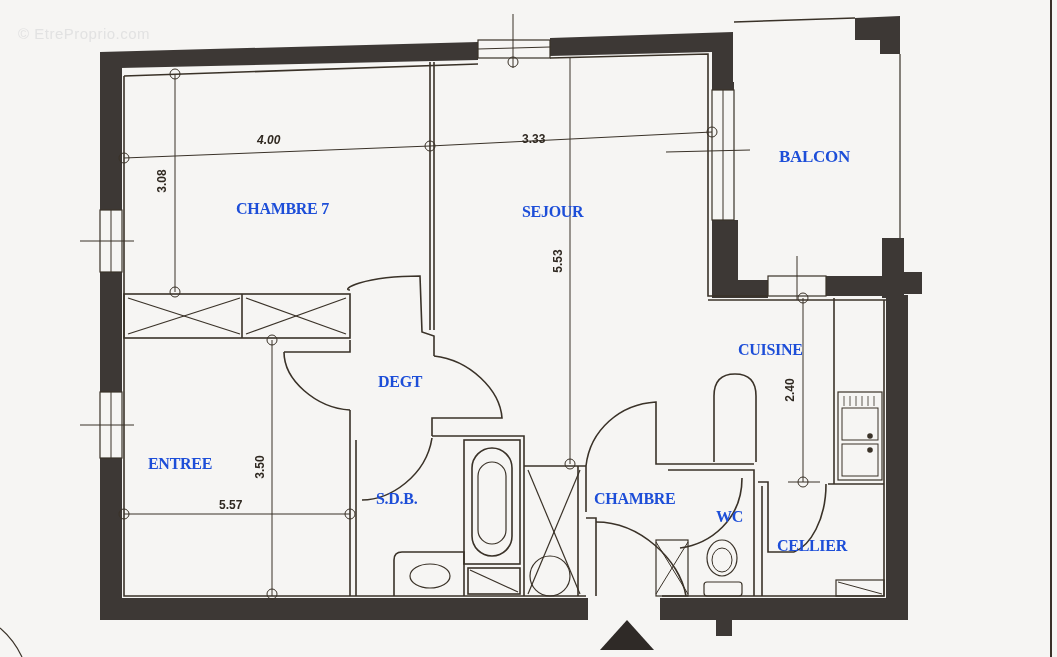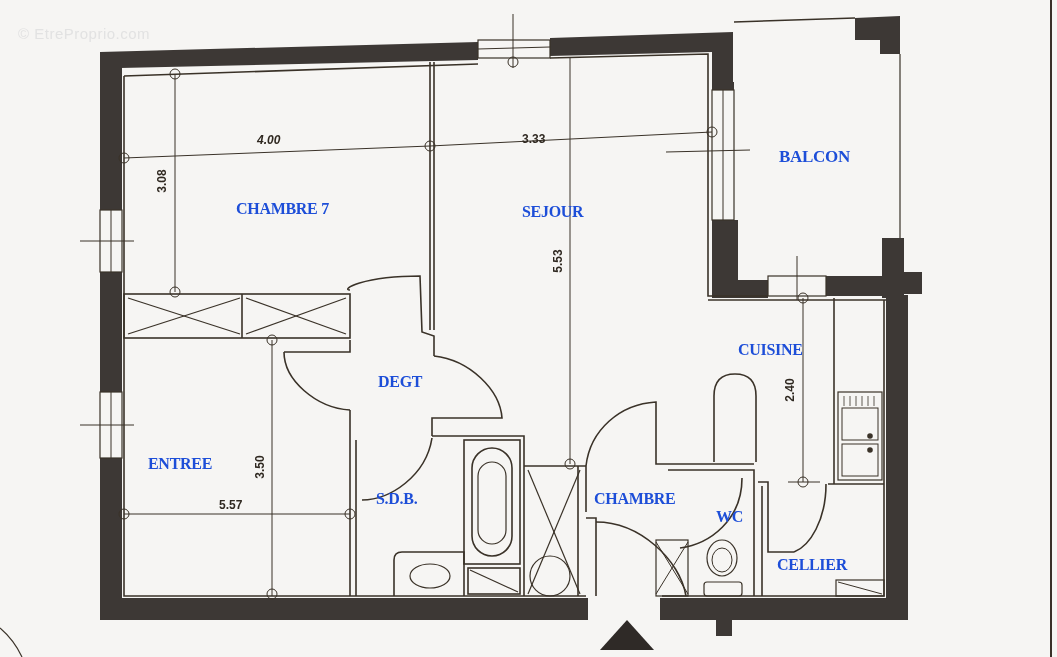--- a/index.html
+++ b/index.html
@@ -170,21 +170,21 @@
 
 <div class="lbl" style="left:236px;top:200px;">CHAMBRE 7</div>
 <div class="lbl" style="left:522px;top:203px;">SEJOUR</div>
 <div class="lbl" style="left:779px;top:147px;font-size:17px;">BALCON</div>
 <div class="lbl" style="left:738px;top:341px;">CUISINE</div>
 <div class="lbl" style="left:378px;top:373px;">DEGT</div>
 <div class="lbl" style="left:148px;top:455px;">ENTREE</div>
 <div class="lbl" style="left:376px;top:490px;">S.D.B.</div>
 <div class="lbl" style="left:594px;top:490px;">CHAMBRE</div>
 <div class="lbl" style="left:716px;top:508px;">WC</div>
-<div class="lbl" style="left:777px;top:556px;">CELLIER</div>
+<div class="lbl" style="left:777px;top:537px;">CELLIER</div>
 
 <div class="dim" style="left:257px;top:133px;font-style:italic;">4.00</div>
 <div class="dim rot" style="left:150px;top:174px;">3.08</div>
 <div class="dim" style="left:522px;top:132px;">3.33</div>
 <div class="dim rot" style="left:546px;top:254px;">5.53</div>
 <div class="dim rot" style="left:778px;top:383px;">2.40</div>
 <div class="dim rot" style="left:248px;top:460px;">3.50</div>
 <div class="dim" style="left:219px;top:498px;">5.57</div>
 
 </body></html>

